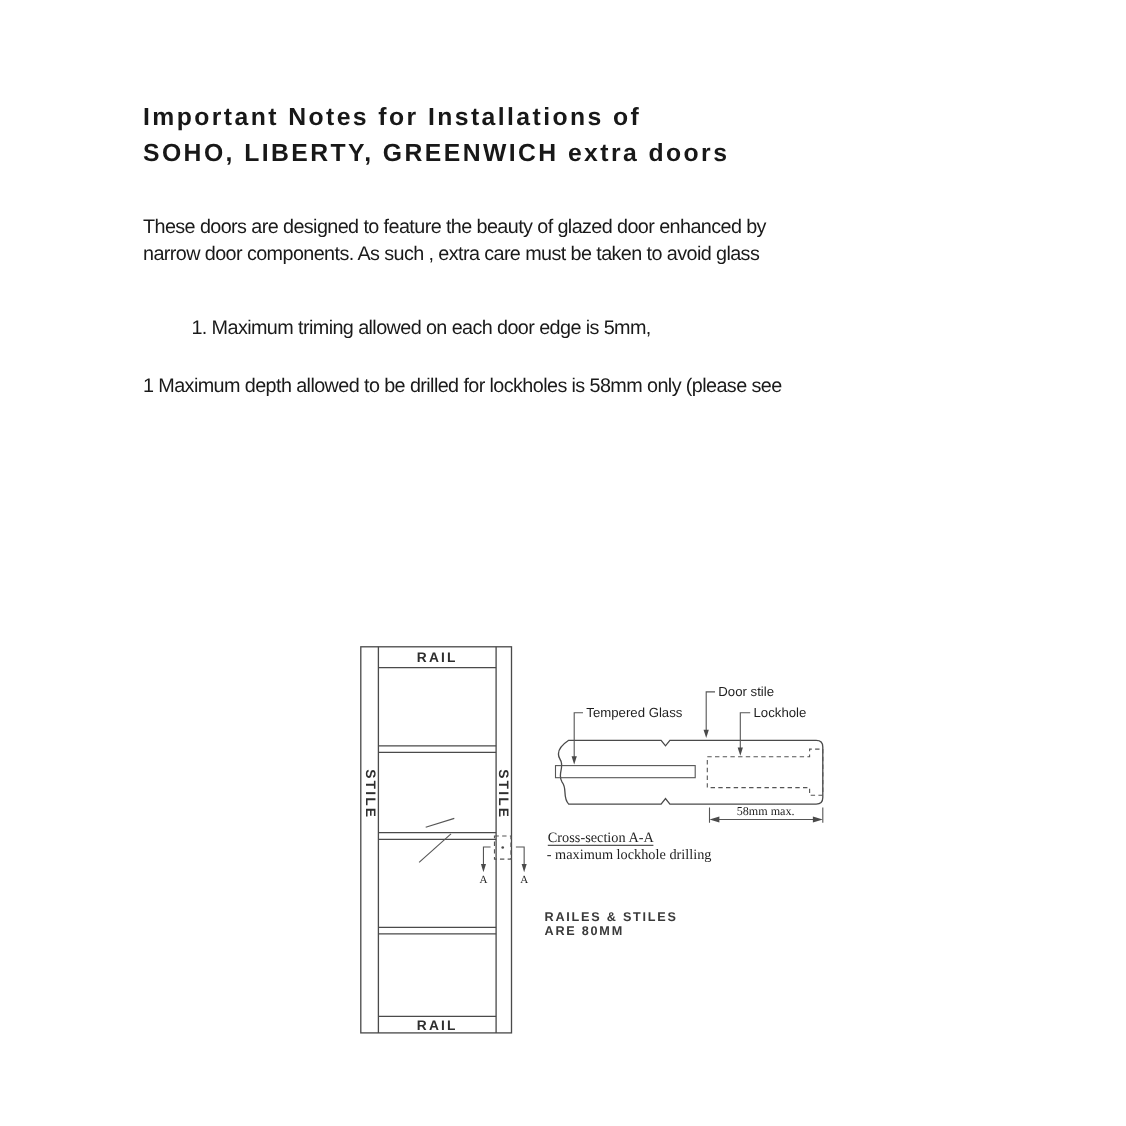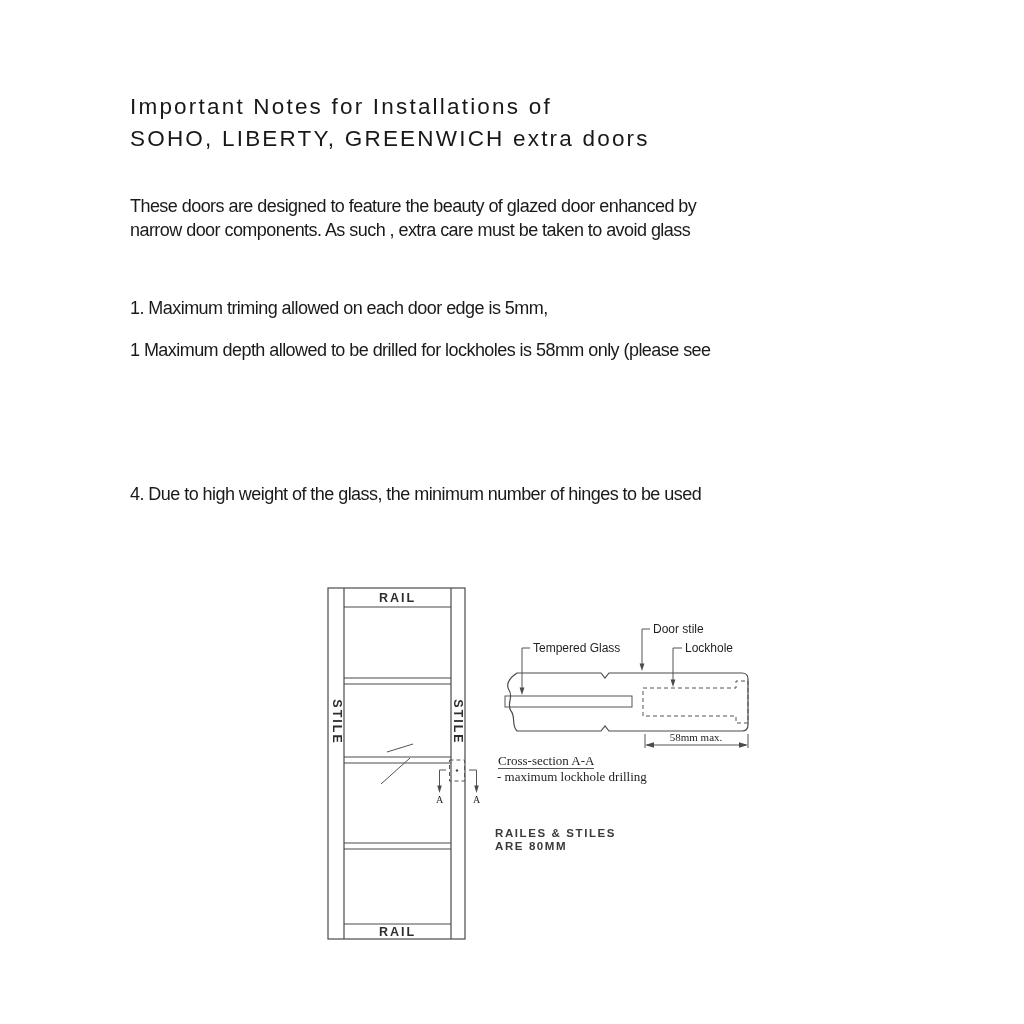--- a/index.html
+++ b/index.html
@@ -9,37 +9,37 @@
     height: 1024px;
     background: #ffffff;
     overflow: hidden;
     font-family: "Liberation Sans", sans-serif;
     color: #1c1c1c;
   }
   .abs { position: absolute; }
   .title {
     left: 130px; top: 91px;
     font-size: 22.5px;
-    font-weight: normal;
+    font-weight: bold;
     letter-spacing: 2.2px;
     line-height: 32px;
     color: #181818;
     white-space: nowrap;
   }
   .body-block {
     left: 130px;
     font-size: 18px;
     font-weight: normal;
     letter-spacing: -0.55px;
     line-height: 24px;
     color: #1a1a1a;
   }
   .body-block div { white-space: nowrap; }
   #intro { top: 194px; }
-  #note1 { top: 296px; }
+  #note1 { top: 286px; margin-left: 44px; }
   #note2 { top: 338px; }
   #note3 { top: 410px; }
   #note4 { top: 482px; }
   #diagram-svg { left: 325px; top: 585px; }
 
   
   .cad-line { stroke: #4a4a4a; stroke-width: 1.2; fill: none; }
   .cad-thin { stroke: #555555; stroke-width: 1; fill: none; }
   .dash { stroke-dasharray: 4 3; }
   .rail-label {
@@ -86,21 +86,20 @@
   <div id="note1" class="abs body-block">
     <div>1. Maximum triming allowed on each door edge is 5mm,</div>
   </div>
 
   <div id="note2" class="abs body-block">
     <div>1 Maximum depth allowed to be drilled for lockholes is 58mm only (please see</div>
   </div>
 
 
   <div id="note4" class="abs body-block">
-    <div>4. Due to high weight of the glass, the minimum number of hinges to be used</div>
   </div>
 
   <svg id="diagram-svg" class="abs" width="445" height="370" viewBox="0 0 445 370">
     <defs>
       <pattern id="glasshatch" width="4" height="4" patternUnits="userSpaceOnUse">
         <path d="M0,4 L4,0 M0,0 L4,4" stroke="#8a8a8a" stroke-width="0.7"></path>
       </pattern>
     </defs>
 
     <g>

